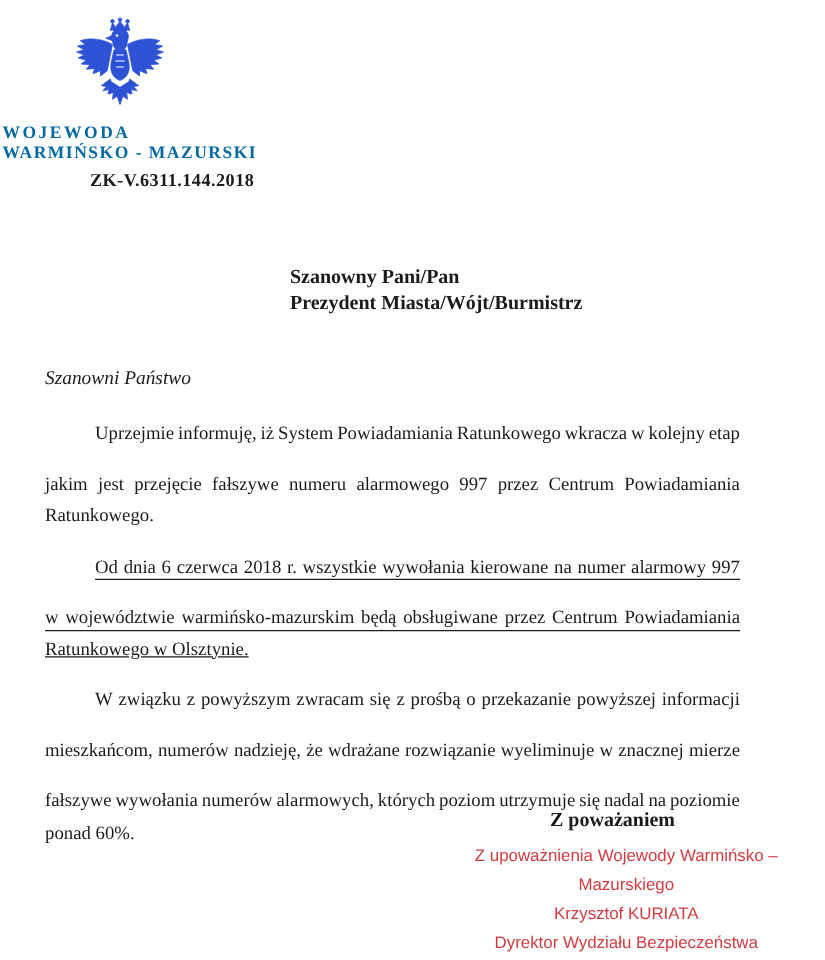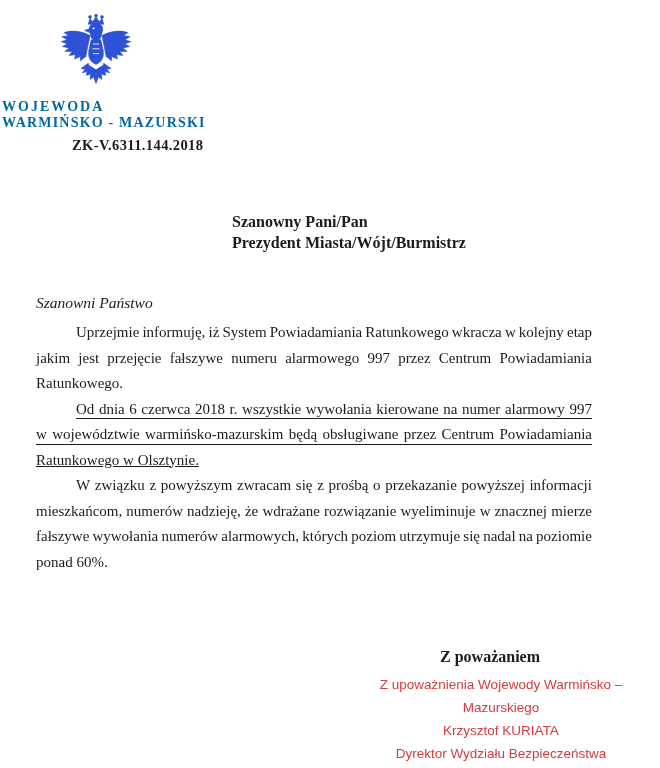--- a/index.html
+++ b/index.html
@@ -23,21 +23,21 @@
 
   
   .addressee{position:absolute;left:232px;top:212px;font-weight:bold;font-size:16px;line-height:20.5px;}
 
   
   .salutation{position:absolute;left:36px;top:294px;font-style:italic;font-size:15.5px;}
 
   
   .body-block{position:absolute;left:36px;top:320px;width:556px;font-size:15px;}
   .bodyline{position:relative;height:25.5px;line-height:25.5px;}
-  .jline{display:flex;justify-content:space-between;}
+  .jline{display:flex;justify-content:space-between;margin-top:15px;}
   .jline span{display:inline-block;white-space:pre;}
   .indent{padding-left:40px;}
   .uflex::after{
     content:"";position:absolute;left:0;right:0;bottom:3px;height:0;
     border-bottom:1px solid #1c1c1c;
   }
   .uflex.indent::after{left:40px;}
   .utext{text-decoration:underline;text-align:right;}
 
   

